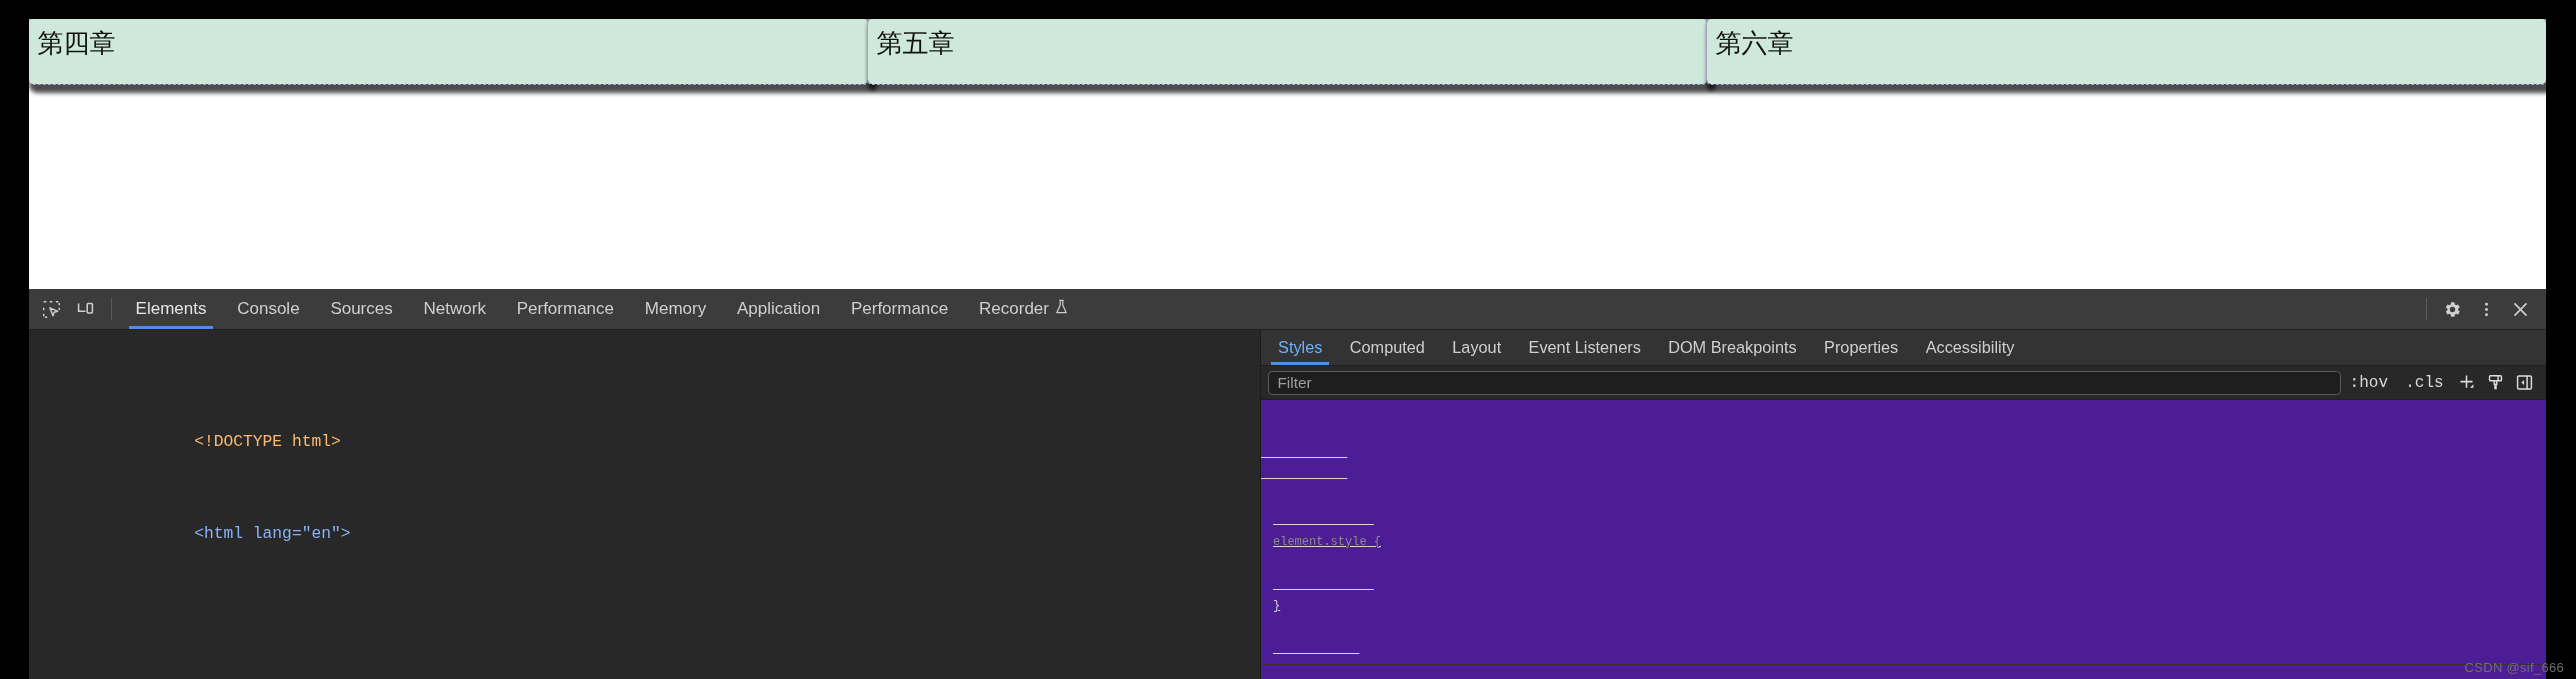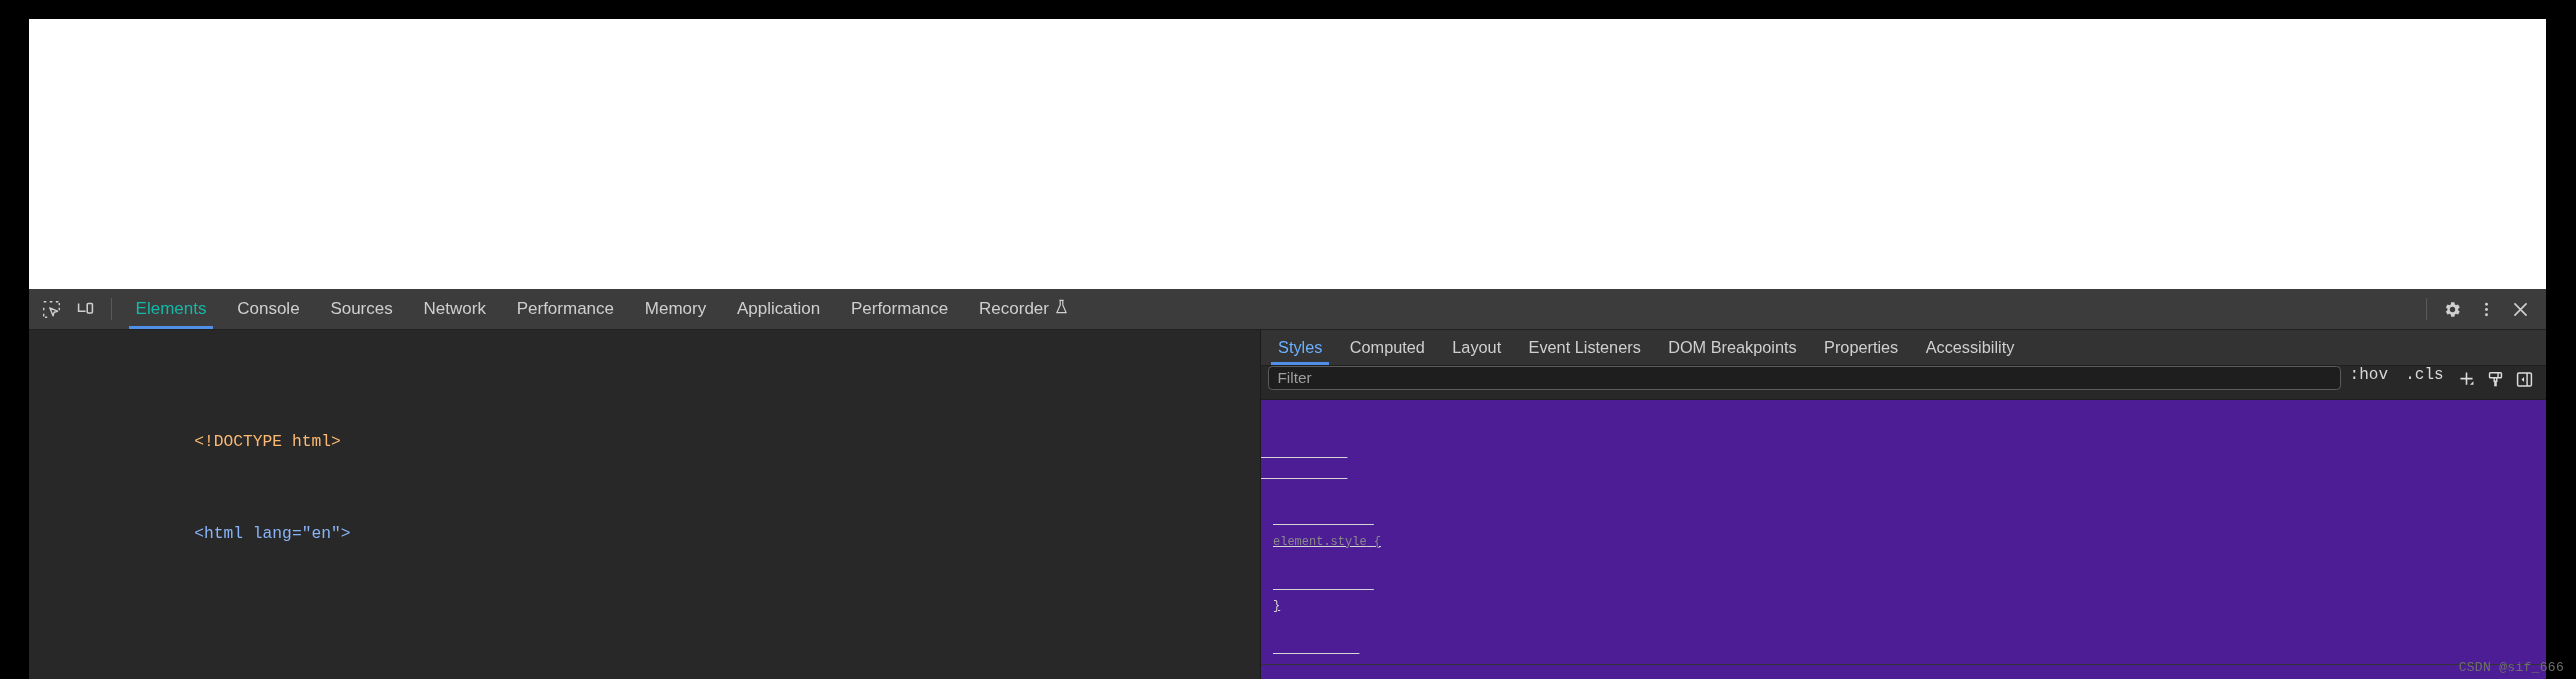--- a/index.html
+++ b/index.html
@@ -120,21 +120,21 @@
     gap: 6px;
     padding: 0 15.4px;
     height: 100%;
     font-size: 17px;
     color: #cfcfcf;
     white-space: nowrap;
     position: relative;
     cursor: pointer;
   }
   .tab.wide { padding: 0 19px; }
-  .tab.active { color: #14b8a6; }
+  .tab.active { color: #e5e5e5; }
   .tab.active::after {
     content: "";
     position: absolute;
     left: 8.6px;
     right: 8.6px;
     bottom: 0;
     height: 2.6px;
     background: #4f8fe8;
   }
   .tab .flask { display: inline-block; }
@@ -230,20 +230,21 @@
     position: absolute;
     left: 6.8px; right: 6.8px; bottom: 0;
     height: 2.6px;
     background: #4f8fe8;
   }
 
   .filter-row {
     height: 34px;
     min-height: 34px;
     display: flex;
+    align-items: center;
     gap: 0;
     background: #282828;
     border-bottom: 0.9px solid #1f1f1f;
     padding: 0 6.8px;
     box-sizing: border-box;
   }
   .filter-input {
     flex: 1 1 auto;
     height: 24px;
     background: #1e1e1e;
@@ -296,31 +297,38 @@
   .sel     { color: #d6d6d6; }
   .decl-row { height: 21.4px; }
 
   
   .watermark {
     position: absolute;
     right: 12px;
     bottom: 5.1px;
     color: #6f6f6f;
     font-size: 13px;
-    font-family: Liberation Mono, monospace;
+    font-family: Liberation Sans, sans-serif;
     letter-spacing: 0.3px;
   }
 </style>
 </head>
 <body>
 
 <div id="root">
 
   <div class="browser-viewport">
 
+    <div class="page-area">
+      <div class="wrapper">
+        <div>第四章</div>
+        <div>第五章</div>
+        <div>第六章</div>
+      </div>
+    </div>
 
     <div class="devtools">
 
       <div class="dt-toolbar">
 
         <div class="icon-btn">
           <svg width="19" height="19" viewBox="0 0 22 22" aria-hidden="true">
             <path d="M2 2h5M9 2h5M16 2h4v4M20 9v5M2 9v5M2 16v4h4" fill="none" stroke="#cfcfcf" stroke-width="1.6" stroke-dasharray="3 2.5"></path>
             <path d="M9 9l9 4-4 1.2-1.2 4z" fill="none" stroke="#cfcfcf" stroke-width="1.6" stroke-linejoin="round"></path>
           </svg>

